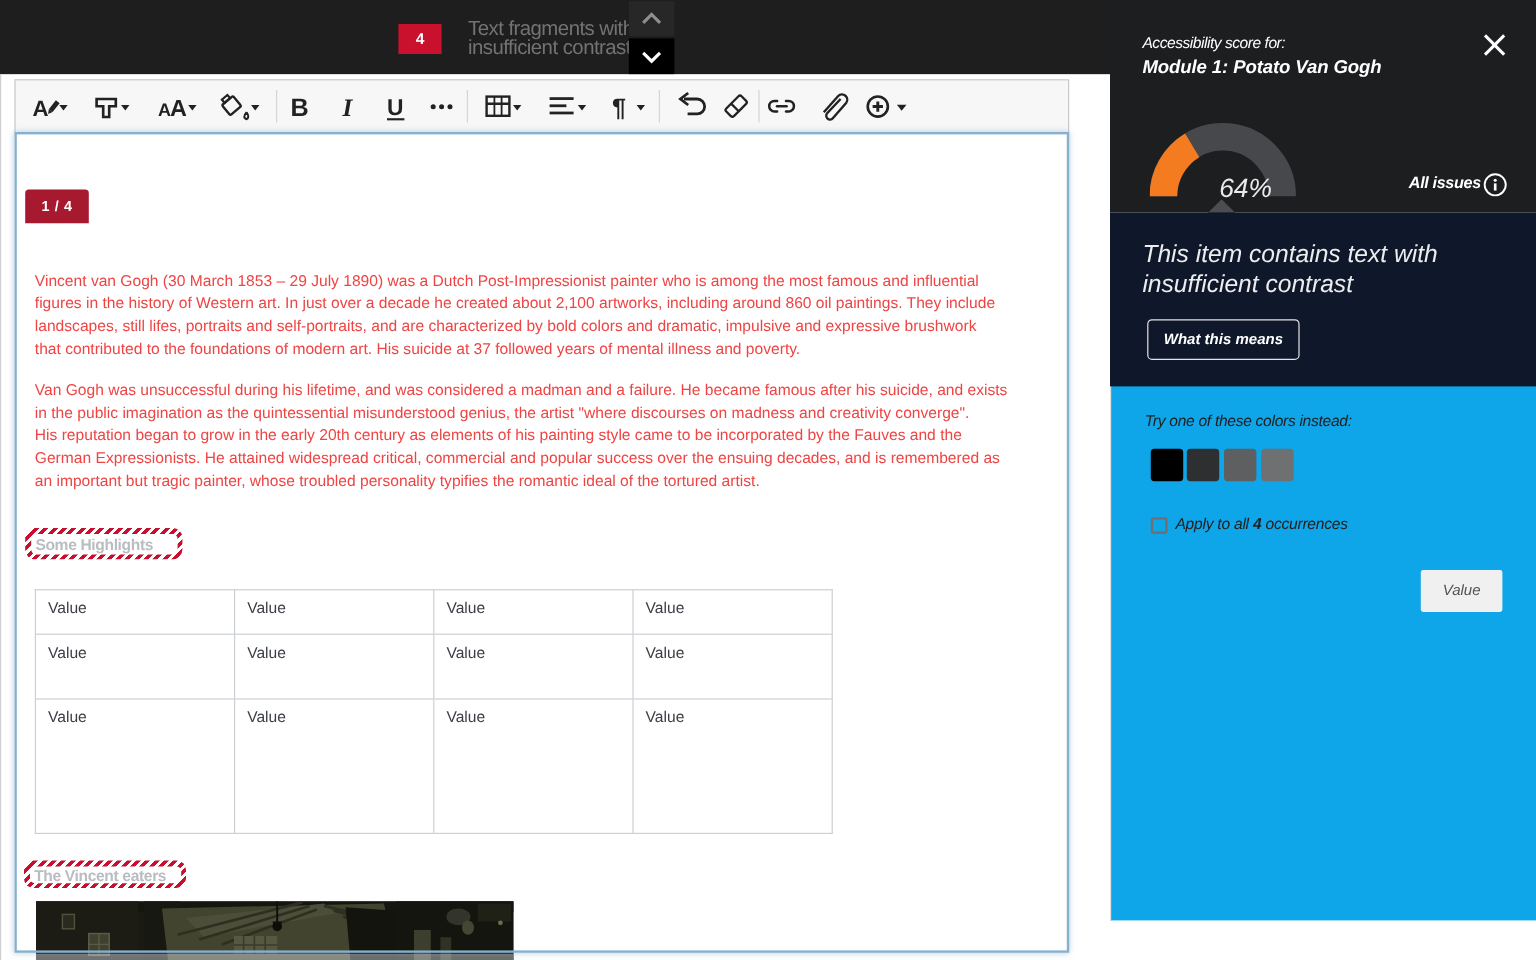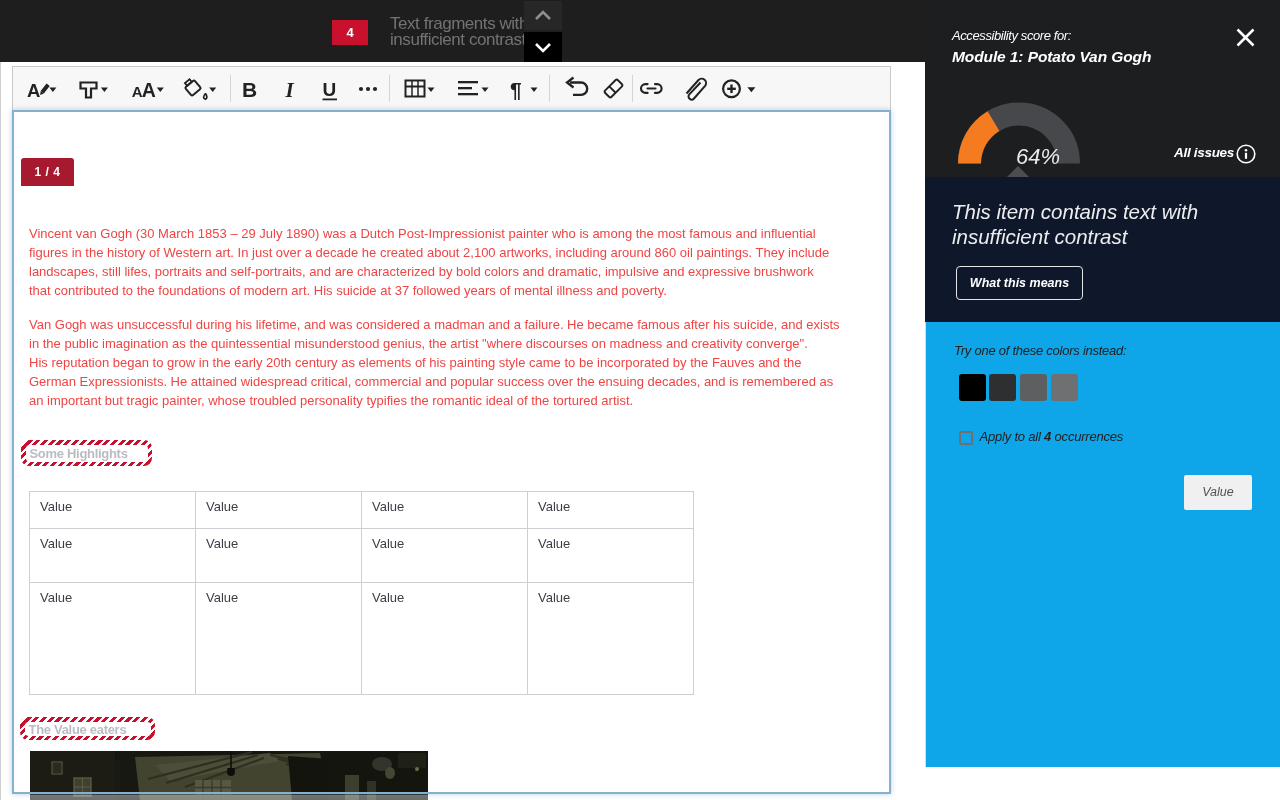--- a/index.html
+++ b/index.html
@@ -167,21 +167,21 @@
     <tr style="height:112px;">
           <td>Value</td>
           <td>Value</td>
           <td>Value</td>
           <td>Value</td>
         </tr>
   </tbody>
     </table>
 
   <div class="stripebox" style="left:6px; top:605px; width:135px;">
-      <div style="font-size:13px; line-height:13px; letter-spacing:-0.3px; padding:1px 4px 0;">The Value eaters</div>
+      <div style="font-size:13px; line-height:13px; letter-spacing:-0.3px; padding:1px 4px 0;">The Vincent eaters</div>
     </div>
 
   <svg style="position:absolute; left:16px; top:639px;" width="398" height="49" viewBox="0 0 398 49">
     <rect width="398" height="49" fill="#191b13"></rect>
     <rect width="398" height="9" fill="#14160f"></rect>
     <rect x="0" y="0" width="85" height="49" fill="#1c1c15"></rect>
     <rect x="90" y="0" width="30" height="49" fill="#171811"></rect>
     <polygon points="105,6 290,2 300,49 110,49" fill="#43442f"></polygon>
     <polygon points="125,14 240,2 250,10 140,30" fill="#4d4e39"></polygon>
     <g stroke="#2e2f20" stroke-width="2.2" fill="none">

